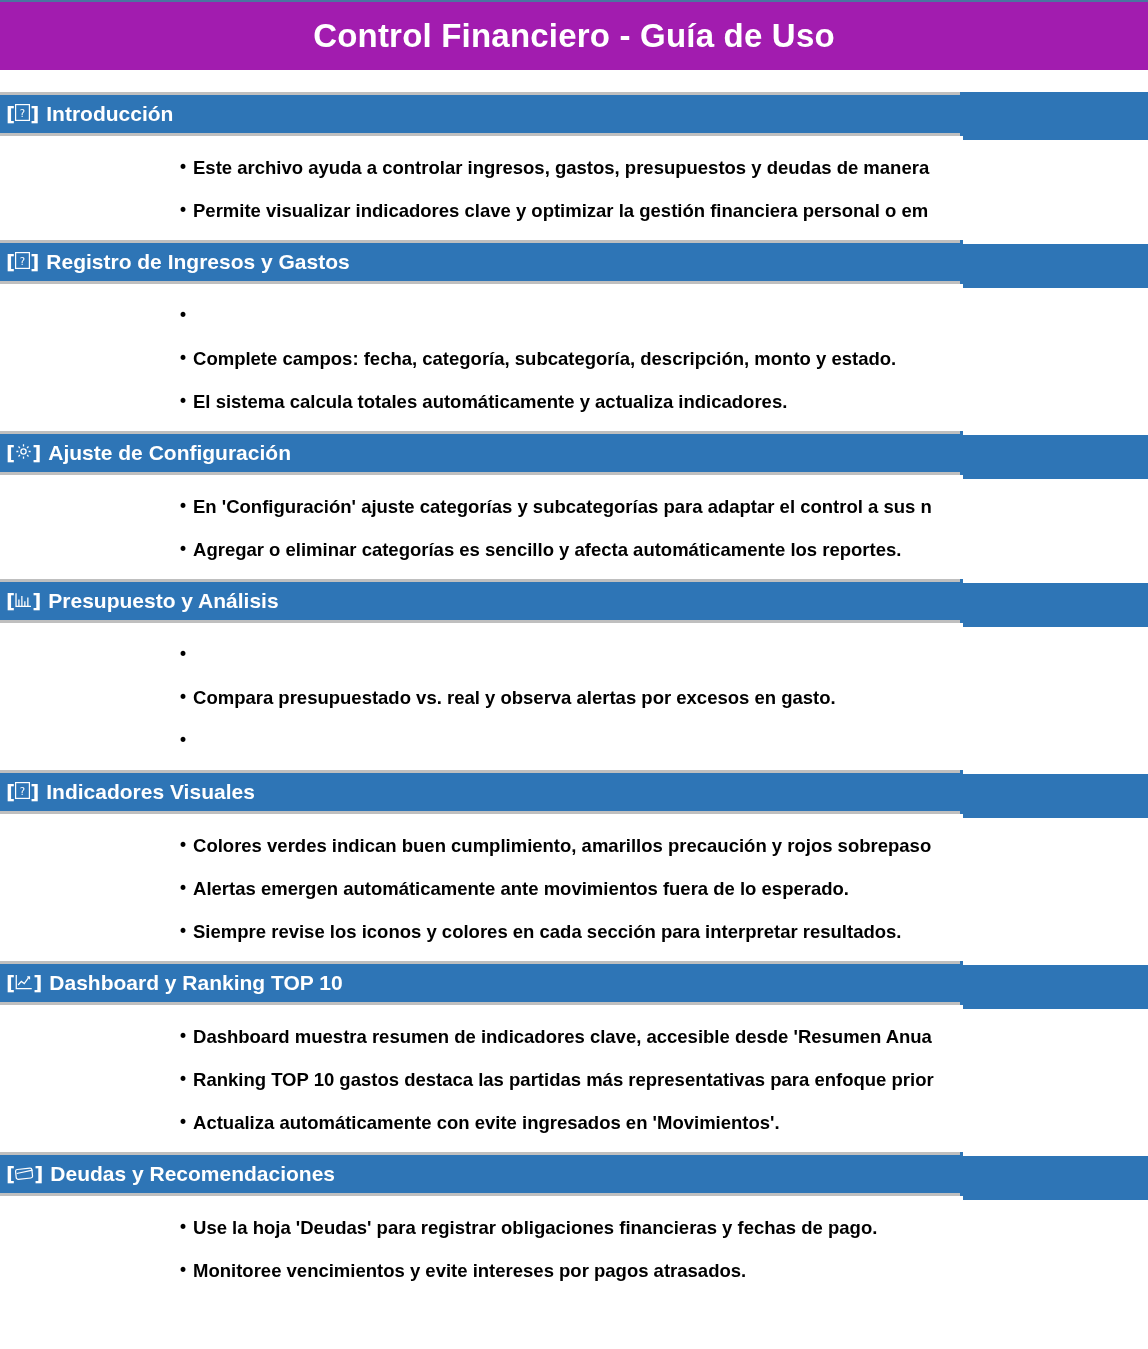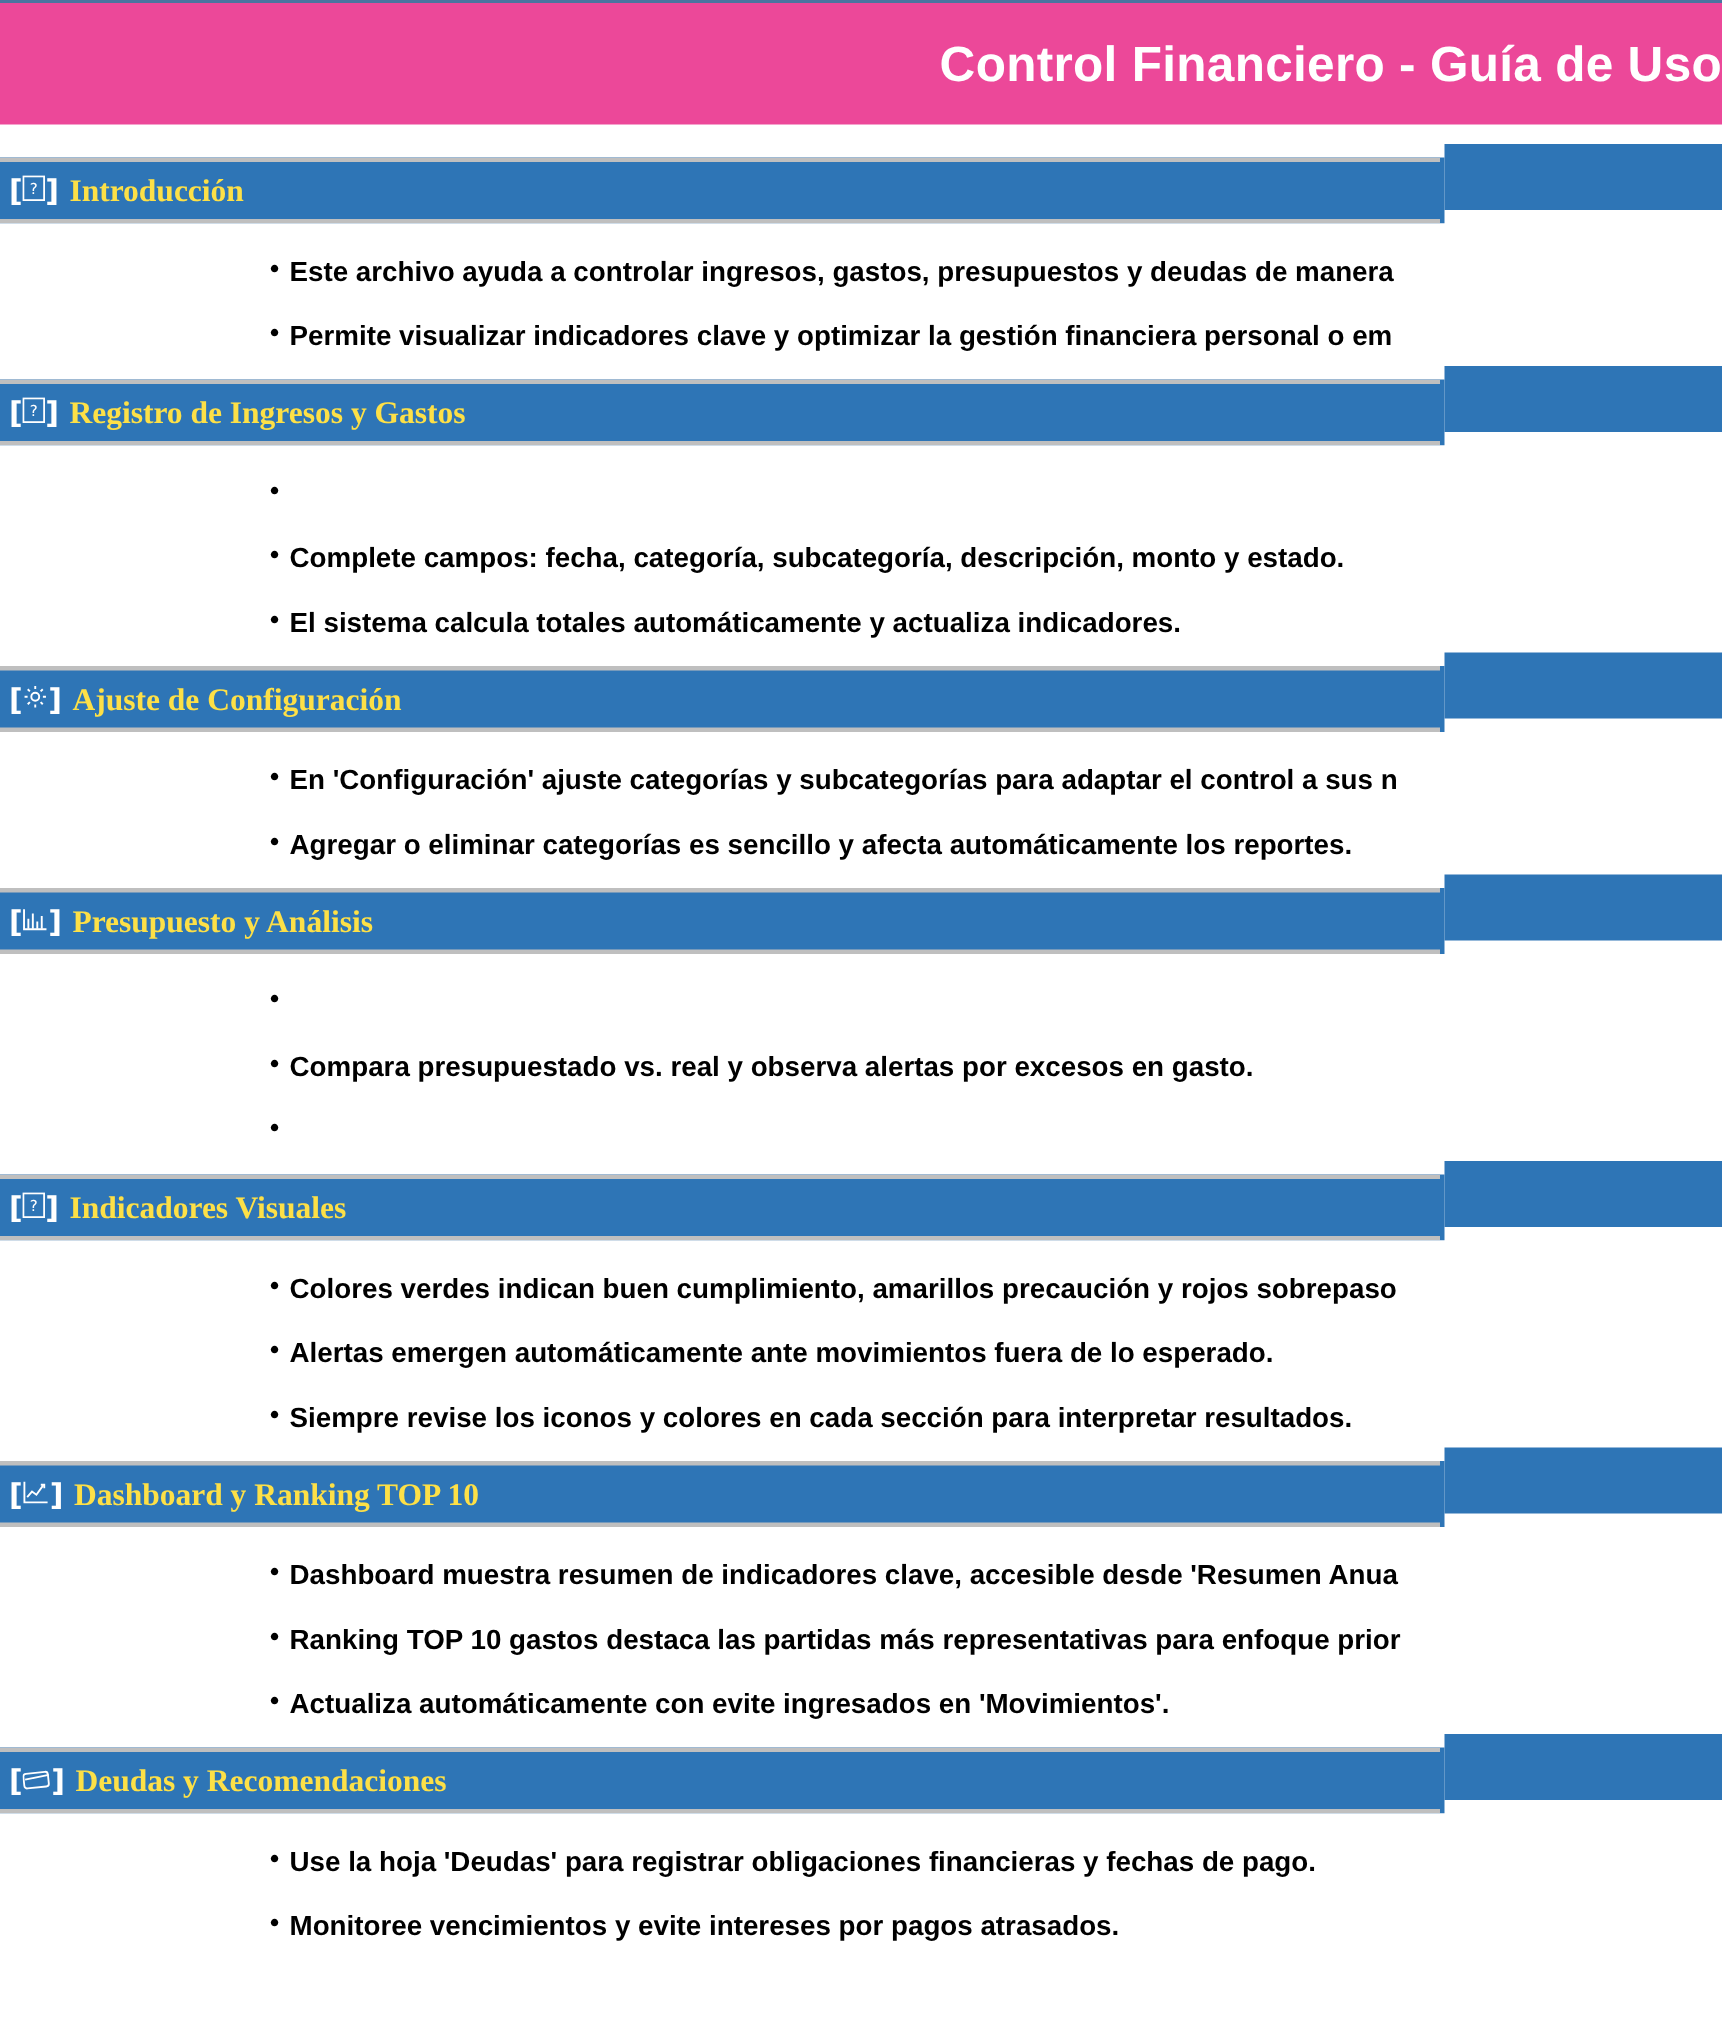--- a/index.html
+++ b/index.html
@@ -11,27 +11,27 @@
   body {
     width: 1148px;
     height: 1349px;
     font-family: "Liberation Sans", sans-serif;
     overflow: hidden;
     position: relative;
   }
 
   
   .title-bar {
-    height: 83px;
-    background: #ec4899;
+    height: 70px;
+    background: #a21caf;
     border-top: 2px solid #4A74A0;
     box-sizing: border-box;
     display: flex;
     align-items: center;
-    justify-content: flex-end;
+    justify-content: center;
     position: relative;
   }
   .title-bar .title-text {
     color: #FFFFFF;
     font-size: 33px;
     font-weight: bold;
     letter-spacing: 0.2px;
     white-space: nowrap;
     font-family: "Liberation Sans", sans-serif;
   }
@@ -82,25 +82,25 @@
     font-weight: bold;
     font-family: "DejaVu Sans", sans-serif;
     line-height: 1;
   }
   .hdr-icon-glyph {
     font-family: "DejaVu Sans", sans-serif;
     font-size: 19px;
     font-weight: normal;
   }
   .hdr-title {
-    color: #fde047;
+    color: #ffffff;
     font-size: 21px;
     font-weight: bold;
     margin-left: 7px;
-    font-family: Liberation Serif, serif;
+    font-family: Liberation Sans, sans-serif;
     white-space: nowrap;
   }
 
   
   .bullets {
     background: #ffffff;
     padding-top: 10px;
     padding-bottom: 8px;
     position: relative;
     overflow: hidden;

